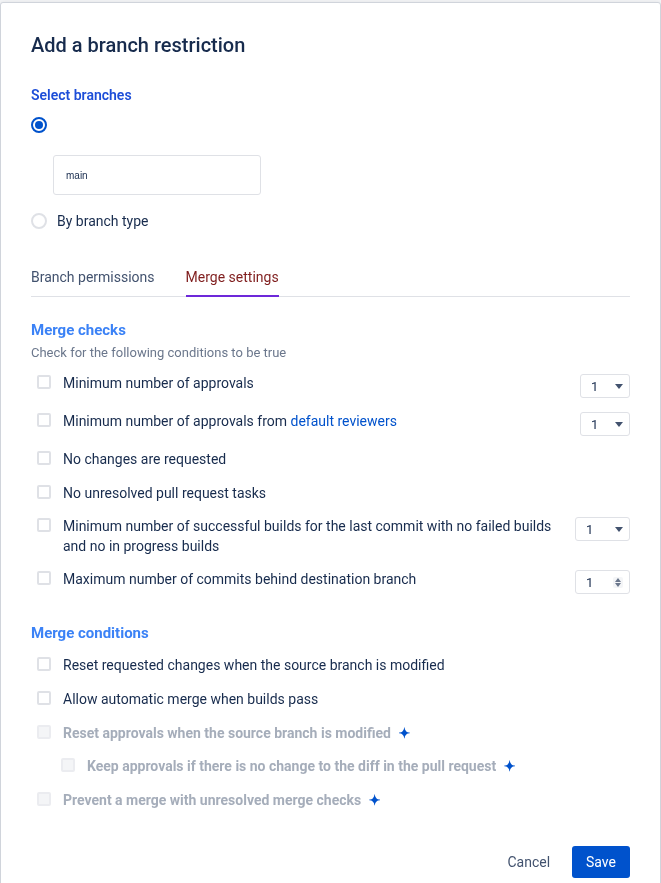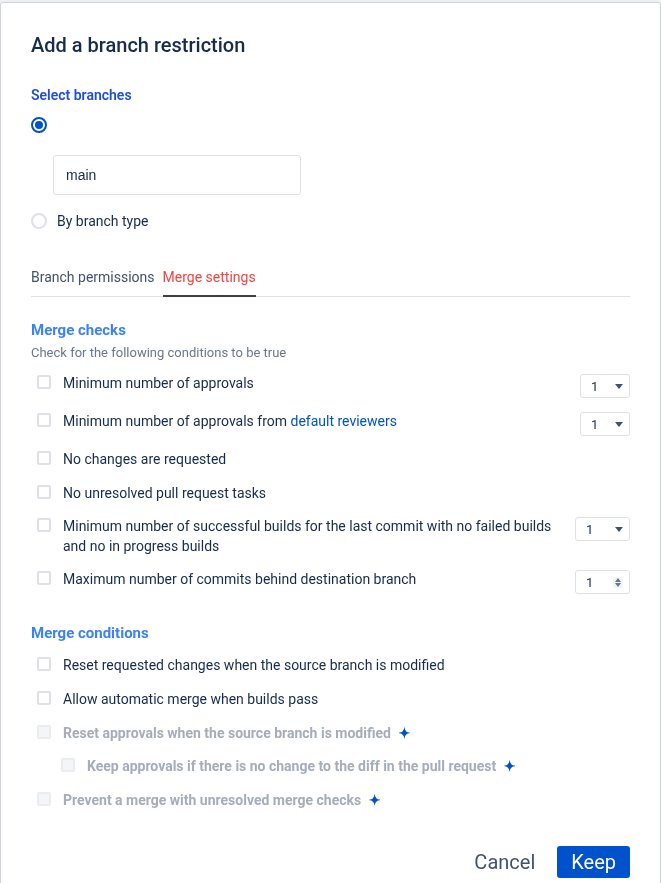--- a/index.html
+++ b/index.html
@@ -53,43 +53,43 @@
   .radio.checked::after {
     content: "";
     position: absolute;
     width: 8px; height: 8px;
     background: #0052cc;
     border-radius: 50%;
     top: 2px; left: 2px;
   }
   .branch-input {
     margin: 8px 0 18px 22px;
-    width: 248px;
+    width: 208px;
     height: 40px;
     border: 1px solid #dfe1e6;
     border-radius: 3px;
     padding: 0 12px;
-    font-size: 14px;
+    font-size: 10px;
     color: #172b4d;
   }
   .tabs {
     display: flex;
-    gap: 8px;
+    gap: 31px;
     border-bottom: 1px solid #dfe1e6;
     margin: 40px 0 24px 0;
   }
   .tab {
     padding: 0 0 10px 0;
     font-size: 14px;
     color: #42526e;
     cursor: pointer;
   }
   .tab.active {
-    color: #ef4444;
-    border-bottom: 2px solid #404040;
+    color: #7f1d1d;
+    border-bottom: 2px solid #6d28d9;
     margin-bottom: -1px;
   }
   h2.subhead {
     font-size: 15px;
     font-weight: 700;
     color: #3b82f6;
     margin: 20px 0 6px 0;
   }
   .hint {
     font-size: 13px;
@@ -180,21 +180,21 @@
     display: flex;
     justify-content: flex-end;
     align-items: center;
     gap: 8px;
     margin-top: 36px;
   }
   .btn {
     height: 32px;
     padding: 0 14px;
     border-radius: 3px;
-    font-size: 20px;
+    font-size: 14px;
     display: inline-flex;
     align-items: center;
     justify-content: center;
     cursor: pointer;
   }
   .btn-subtle { color: #42526e; background: transparent; }
   .btn-primary { color: #fff; background: #0052cc; }
 </style>
 </head>
 <body>
@@ -308,16 +308,16 @@
   <div class="check-row disabled">
     <span class="checkbox"></span>
     <span class="check-label">
       <span>Prevent a merge with unresolved merge checks</span>
       <span class="sparkle">✦</span>
     </span>
   </div>
 
   <div class="footer">
     <div class="btn btn-subtle">Cancel</div>
-    <div class="btn btn-primary">Keep</div>
+    <div class="btn btn-primary">Save</div>
   </div>
 
 </div>
 
 </body></html>

